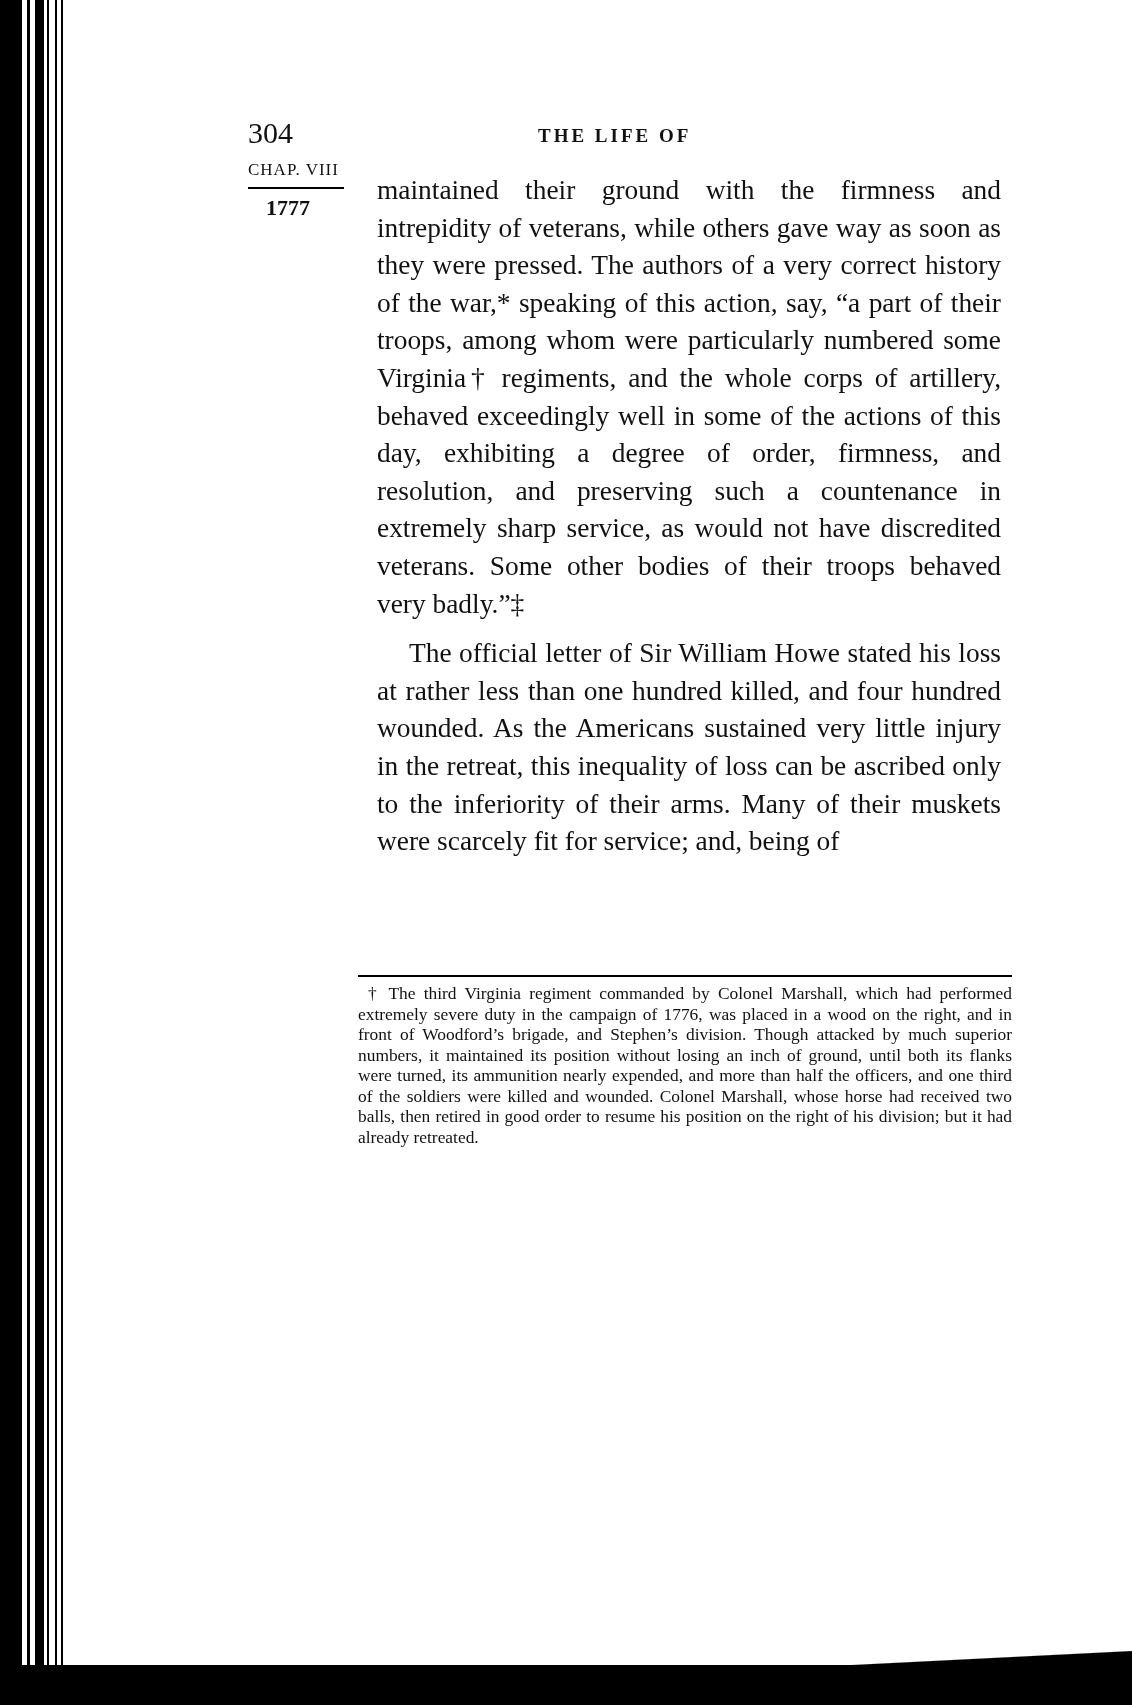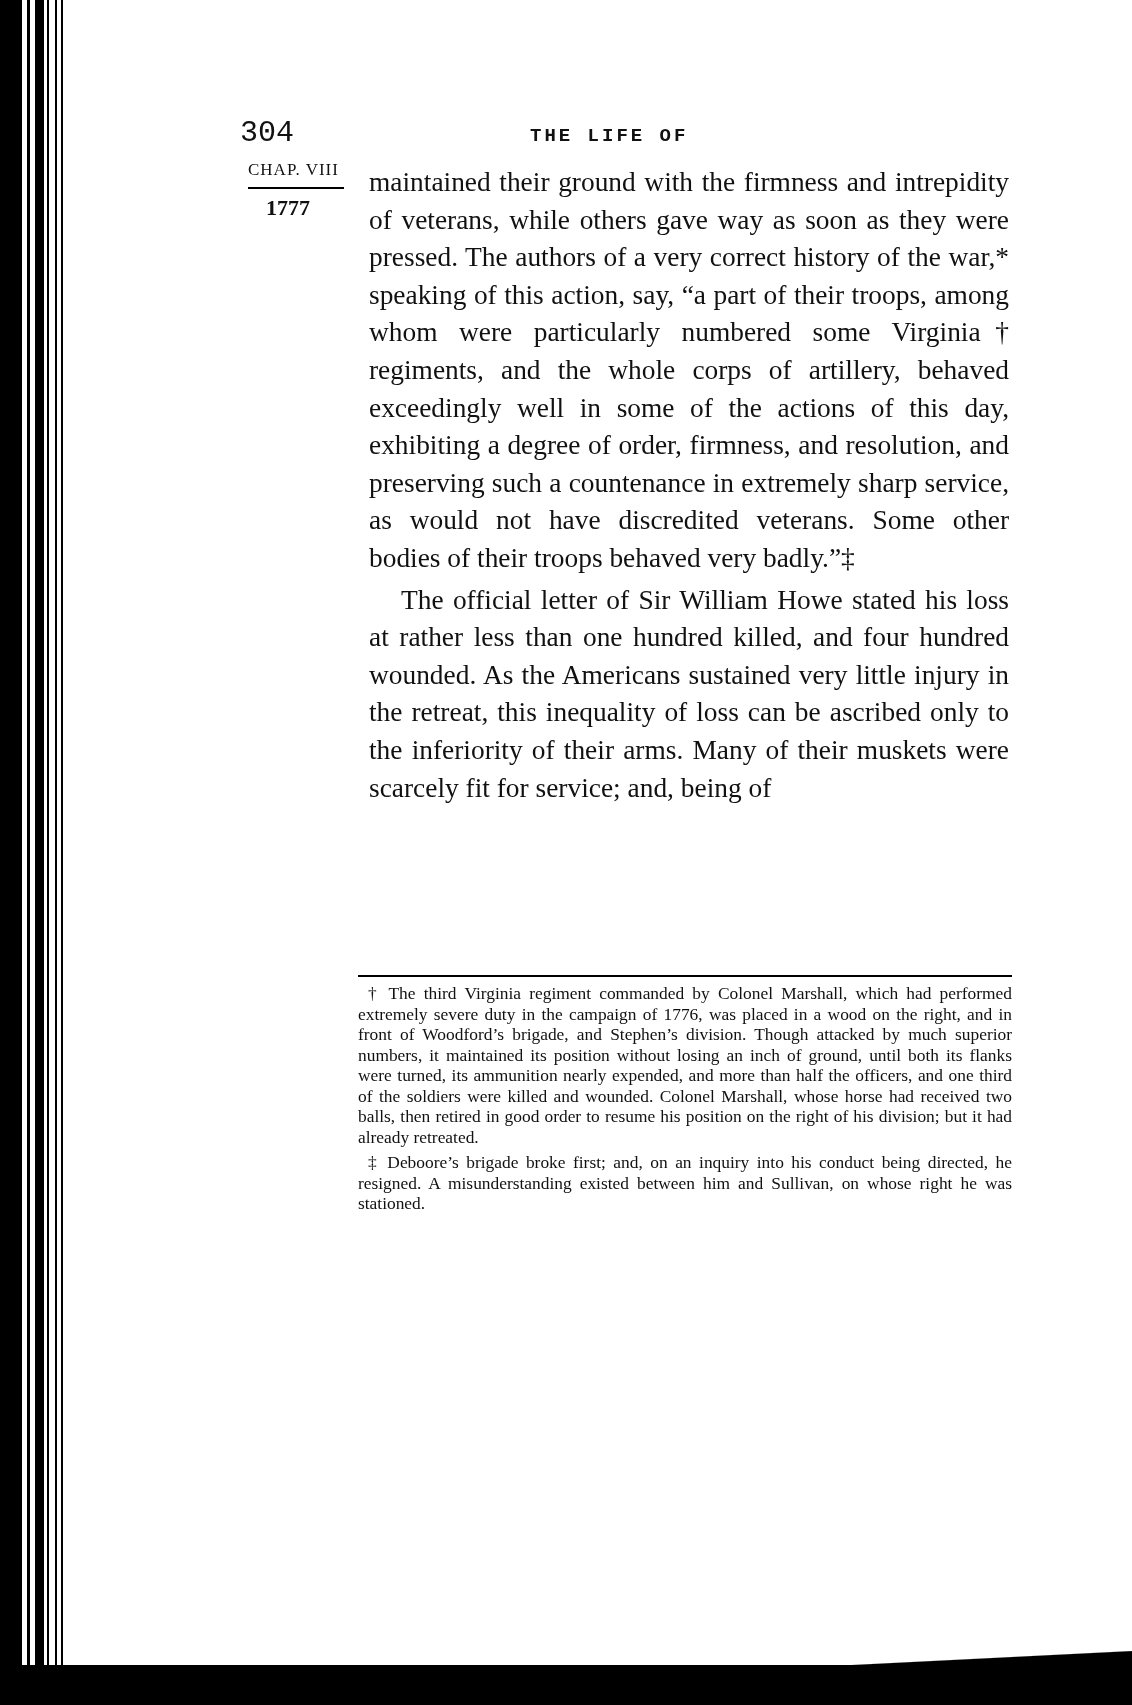--- a/index.html
+++ b/index.html
@@ -15,37 +15,37 @@
   .sp-e { left: 55px; width: 2px; background: #000; }
   .sp-f { left: 61px; width: 2px; background: #000; }
   .bottom-band {
     position: absolute; left: 0; right: 0; bottom: 0; height: 40px; background: #000;
   }
   .bottom-band::before {
     content: ""; position: absolute; right: 0; top: -14px; width: 280px; height: 14px;
     background: linear-gradient(to bottom right, transparent 48%, #000 52%);
   }
 
-  .header { position: absolute; top: 116px; left: 240px; width: 772px; height: 40px; font-family: Liberation Mono, monospace; }
+  .header { position: absolute; top: 116px; left: 248px; width: 772px; height: 40px; }
   .page-number { position: absolute; left: 0; top: 0; font-size: 30px; }
   .running-head {
     position: absolute; left: 290px; top: 9px; font-size: 19px; letter-spacing: 3px;
     font-variant: small-caps; font-weight: bold;
   }
 
   .margin-note { position: absolute; left: 248px; top: 160px; width: 100px; }
   .chap-label { font-size: 17px; font-variant: small-caps; letter-spacing: 1px; white-space: nowrap; }
   .margin-rule { width: 96px; height: 2px; background: #000; margin: 7px 0 6px 0; }
   .year-label { font-size: 22px; padding-left: 18px; font-weight: bold; }
 
   .body-text {
     position: absolute; left: 365px; top: 160px; width: 648px;
     font-size: 27.4px; line-height: 37.6px; text-align: justify;
   }
-  .body-text p { margin: 4px; }
+  .body-text p { margin: 12px; }
   .body-text p.indent { text-indent: 32px; }
 
   .footnote-rule { position: absolute; left: 358px; top: 975px; width: 654px; height: 2px; background: #000; }
   .footnotes {
     position: absolute; left: 358px; top: 983px; width: 654px;
     font-size: 17.4px; line-height: 20.5px; text-align: justify;
   }
   .footnotes p { margin: 0 0 5px 0; text-indent: 10px; }
 </style>
 </head>
@@ -71,14 +71,13 @@
 </div>
 
 <div class="body-text">
   <p>maintained their ground with the firmness and intrepidity of veterans, while others gave way as soon as they were pressed. The authors of a very correct history of the war,* speaking of this action, say, “a part of their troops, among whom were particularly numbered some Virginia† regiments, and the whole corps of artillery, behaved exceedingly well in some of the actions of this day, exhibiting a degree of order, firmness, and resolution, and preserving such a countenance in extremely sharp service, as would not have discredited veterans. Some other bodies of their troops behaved very badly.”‡</p>
   <p class="indent">The official letter of Sir William Howe stated his loss at rather less than one hundred killed, and four hundred wounded. As the Americans sustained very little injury in the retreat, this inequality of loss can be ascribed only to the inferiority of their arms. Many of their muskets were scarcely fit for service; and, being of</p>
 </div>
 
 <div class="footnote-rule"></div>
 <div class="footnotes">
   <p>† The third Virginia regiment commanded by Colonel Marshall, which had performed extremely severe duty in the campaign of 1776, was placed in a wood on the right, and in front of Woodford’s brigade, and Stephen’s division. Though attacked by much superior numbers, it maintained its position without losing an inch of ground, until both its flanks were turned, its ammunition nearly expended, and more than half the officers, and one third of the soldiers were killed and wounded. Colonel Marshall, whose horse had received two balls, then retired in good order to resume his position on the right of his division; but it had already retreated.</p>
-  <p>‡ Deboore’s brigade broke first; and, on an inquiry into his conduct being directed, he resigned. A misunderstanding existed between him and Sullivan, on whose right he was stationed.</p>
 </div>
 
 </body></html>

